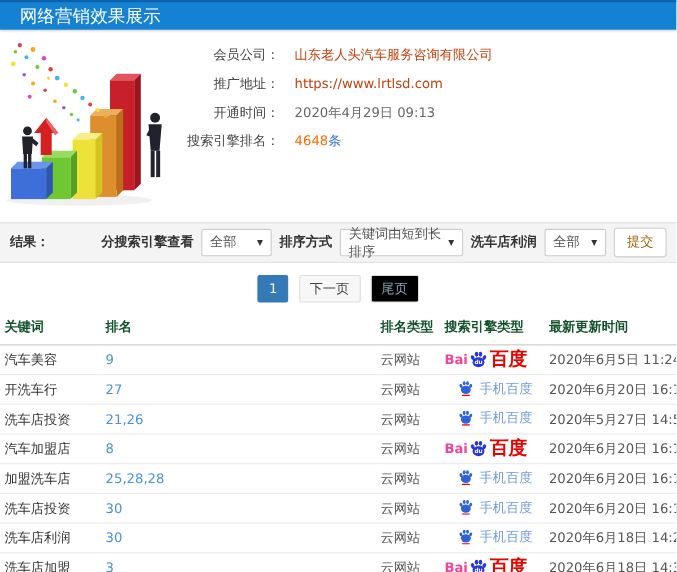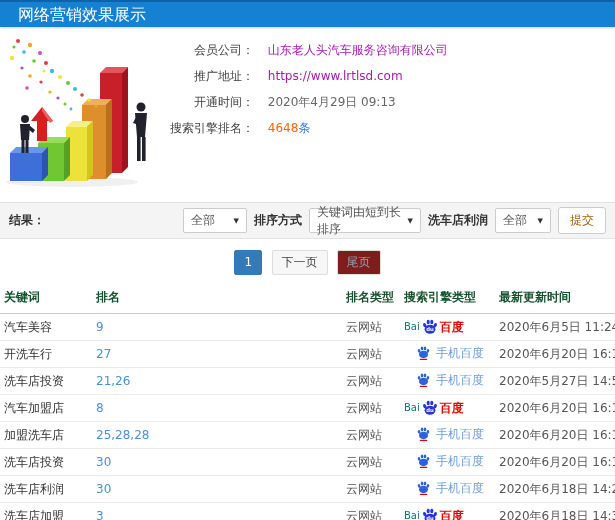--- a/index.html
+++ b/index.html
@@ -10,21 +10,21 @@
   .topbar { height: 27px; background: #1581d2; border-top: 2px solid #0d62a8;
             box-shadow: 0 1px 2px rgba(0,0,0,.18); color: #fff; font-size: 16px;
             line-height: 25px; padding-left: 18px; }
 
   
   .info-section { position: relative; height: 167px; }
   .chart-image { position: absolute; left: 0; top: 4px; width: 165px; height: 158px; }
   .info-rows { position: absolute; left: 158px; top: 10px; font-size: 12px; }
   .info-row { height: 26px; line-height: 26px; white-space: nowrap; }
   .info-label { display: inline-block; width: 96px; text-align: right; color: #444; margin-right: 10px; }
-  .info-link { color: #a21caf; text-decoration: none; cursor: pointer; }
+  .info-link { color: #c2410c; text-decoration: none; cursor: pointer; }
   .info-text { color: #666; }
   .rank-count { color: #ff6600; }
   .rank-unit { color: #3a7bd5; }
 
   
   .filter-bar { height: 37px; background: #f4f4f4; border-top: 1px solid #e2e2e2;
                 border-bottom: 1px solid #e2e2e2; display: flex; align-items: center;
                 padding: 0 9px; font-size: 12px; margin-top: 8px; }
   .result-label { font-weight: bold; color: #333; }
   .filter-controls { margin-left: auto; display: flex; align-items: center; gap: 7px; }
@@ -36,40 +36,40 @@
   .sel-engine { width: 64px; }
   .sel-sort { width: 112px; }
   .sel-article { width: 56px; }
   .submit-btn { height: 27px; padding: 0 11px; background: #fff; border: 1px solid #ccc;
                 border-radius: 3px; font-size: 12px; color: #a16207; cursor: pointer;
                 font-family: inherit; }
 
   
   .pagination { text-align: center; padding: 11px 0 9px; }
   .page-btn { display: inline-block; min-width: 28px; height: 25px; line-height: 23px;
-              padding: 0 9px; margin: 0 2px; font-size: 12px; background: #7f1d1d;
+              padding: 0 9px; margin: 0 2px; font-size: 12px; background: #000000;
               border: 1px solid #ddd; border-radius: 2px; cursor: pointer; }
   .page-btn.active { background: #337ab7; border-color: #337ab7; color: #fff; }
   .page-btn.next { color: #444; background: #f7f7f7; }
   .page-btn.last { color: #8fa3b8; }
 
   
   table.results { width: 100%; border-collapse: collapse; font-size: 12px; table-layout: fixed; }
   table.results th { text-align: left; font-weight: bold; color: #14532d; padding: 5px 4px 7px 4px;
                      border-bottom: 1px solid #c9c9c9; }
   table.results td { height: 27px; padding: 0 4px; border-bottom: 1px solid #eaeaea;
                      overflow: hidden; white-space: nowrap; }
   th:first-child, td:first-child { padding-left: 6px; }
   .cell-keyword { color: #333; }
   .cell-rank a { color: #4a90d9; text-decoration: none; cursor: pointer; }
   .cell-ranktype { color: #555; }
   .cell-time { color: #555; }
   .baidu-logo { display: inline-flex; align-items: center; line-height: 1; }
-  .baidu-bai { color: #0f766e; font-weight: normal; font-size: 10px; letter-spacing: 0; }
-  .baidu-zh { color: #e10601; font-weight: bold; font-size: 12px; }
+  .baidu-bai { color: #ec4899; font-weight: bold; font-size: 12px; letter-spacing: 0; }
+  .baidu-zh { color: #e10601; font-weight: bold; font-size: 17px; }
   .baidu-logo svg { margin: 0 1px; }
   .mobile-logo { display: inline-flex; align-items: center; margin-left: 12px; line-height: 1; }
   .mobile-label { color: #6f9ddc; font-size: 12px; margin-left: 5px; }
 </style>
 </head>
 <body>
 
 <div class="page">
 
   <div class="topbar">
@@ -165,20 +165,21 @@
       <div class="info-row">
         <span class="info-label">搜索引擎排名：</span>
         <span class="rank-count">4648</span><span class="rank-unit">条</span>
       </div>
     </div>
   </div>
 
   <div class="filter-bar">
     <span class="result-label">结果：</span>
     <div class="filter-controls">
+      <span class="filter-label">分搜索引擎查看</span>
       <div class="select sel-engine">
         <span>全部</span>
         <span class="caret">▼</span>
       </div>
       <span class="filter-label">排序方式</span>
       <div class="select sel-sort">
         <span>关键词由短到长排序</span>
         <span class="caret">▼</span>
       </div>
       <span class="filter-label">洗车店利润</span>

